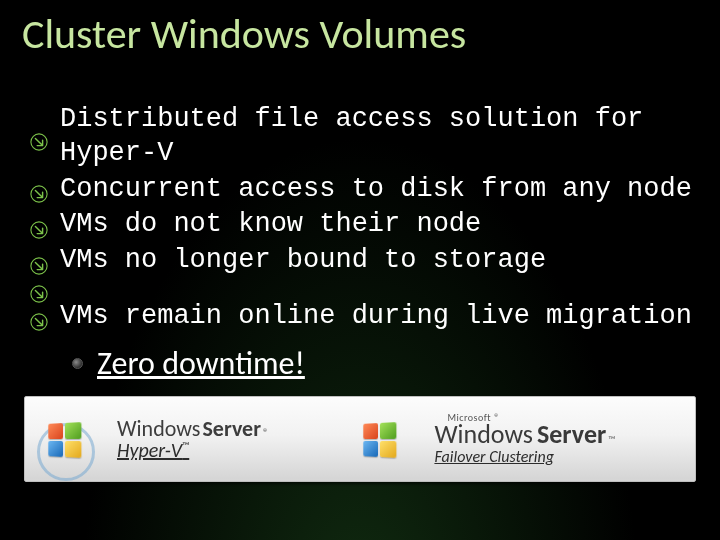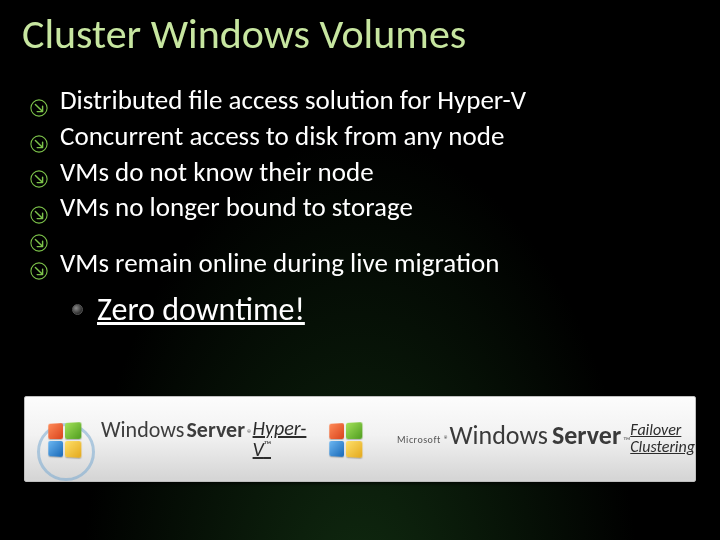--- a/index.html
+++ b/index.html
@@ -16,22 +16,23 @@
     background: radial-gradient(ellipse at 50% 115%, rgba(30,80,30,0.55) 0%, rgba(0,0,0,0) 55%), #000;
   }
   .title {
     color: #c7e6a0;
     font-size: 42px;
     font-weight: 400;
     padding: 8px 0 0 22px;
     letter-spacing: 0px;
   }
   .bullets {
-    margin: 24px 0 0 30px;
+    margin: 44px 0 0 30px;
     list-style: none;
+    font-family: Liberation Mono, monospace;
   }
   .bullets > li {
     color: #fff;
     font-size: 27px;
     line-height: 1.25;
     display: flex;
     align-items: center;
     margin-bottom: 2px;
   }
   .green-bullet {
@@ -104,22 +105,22 @@
   .ring {
     position: absolute;
     width: 58px; height: 58px;
     border: 3px solid rgba(120,170,210,0.55);
     border-radius: 50%;
     left: 2px; top: 14px;
     pointer-events:none;
   }
   .product-text {
     display: flex;
-    flex-direction: row;
-    margin-left: 10px;
+    flex-direction: column;
+    margin-left: 26px;
     line-height: 1.05;
   }
   .brand {
     color: #3d3d3d;
     font-size: 22px;
     font-weight: 400;
     display: flex;
     align-items: baseline;
   }
   .brand .light { font-weight: 300; }

